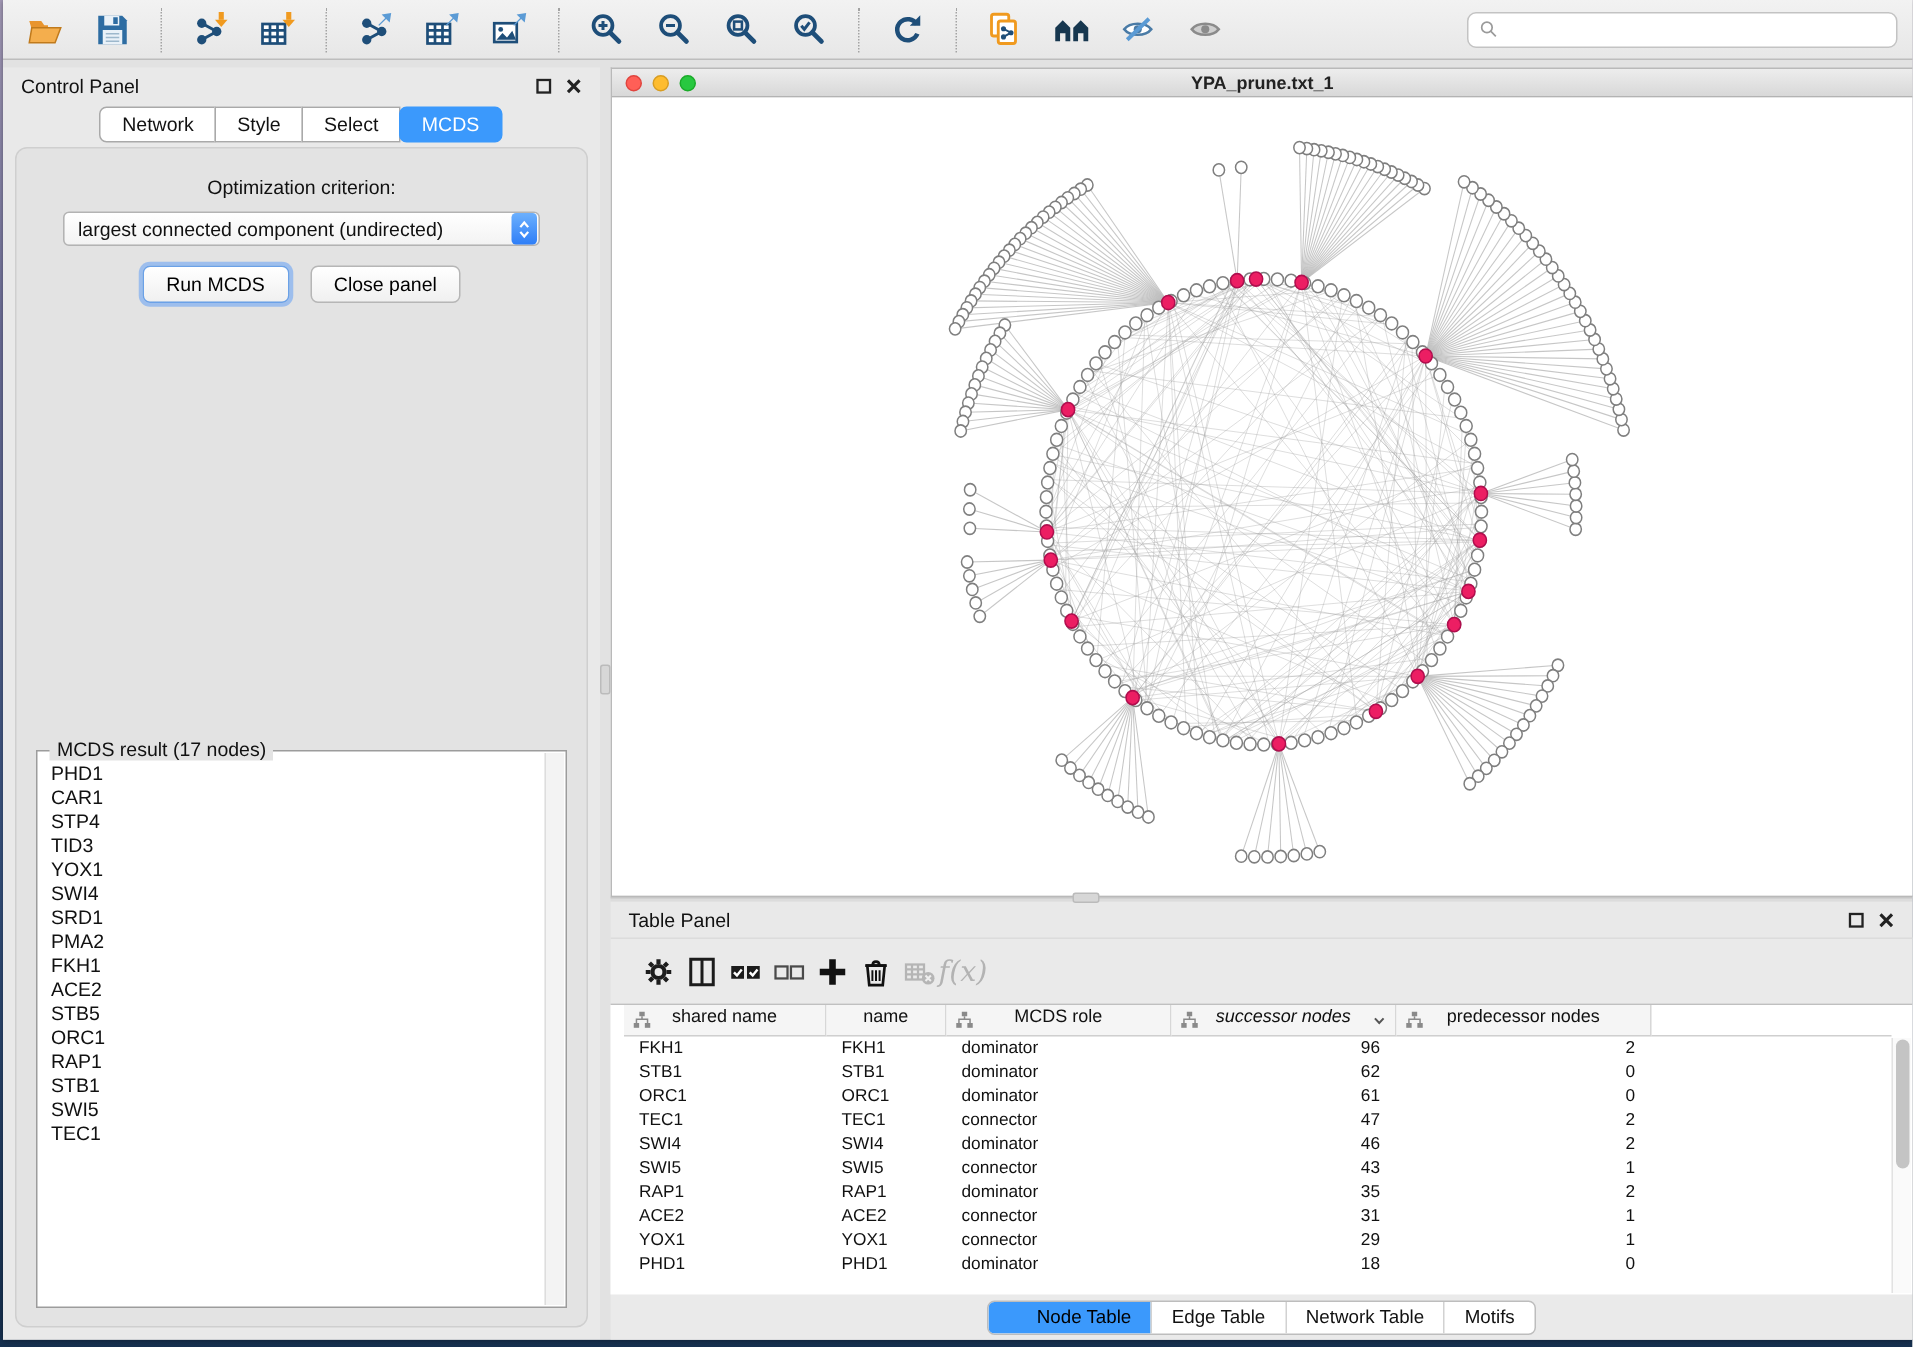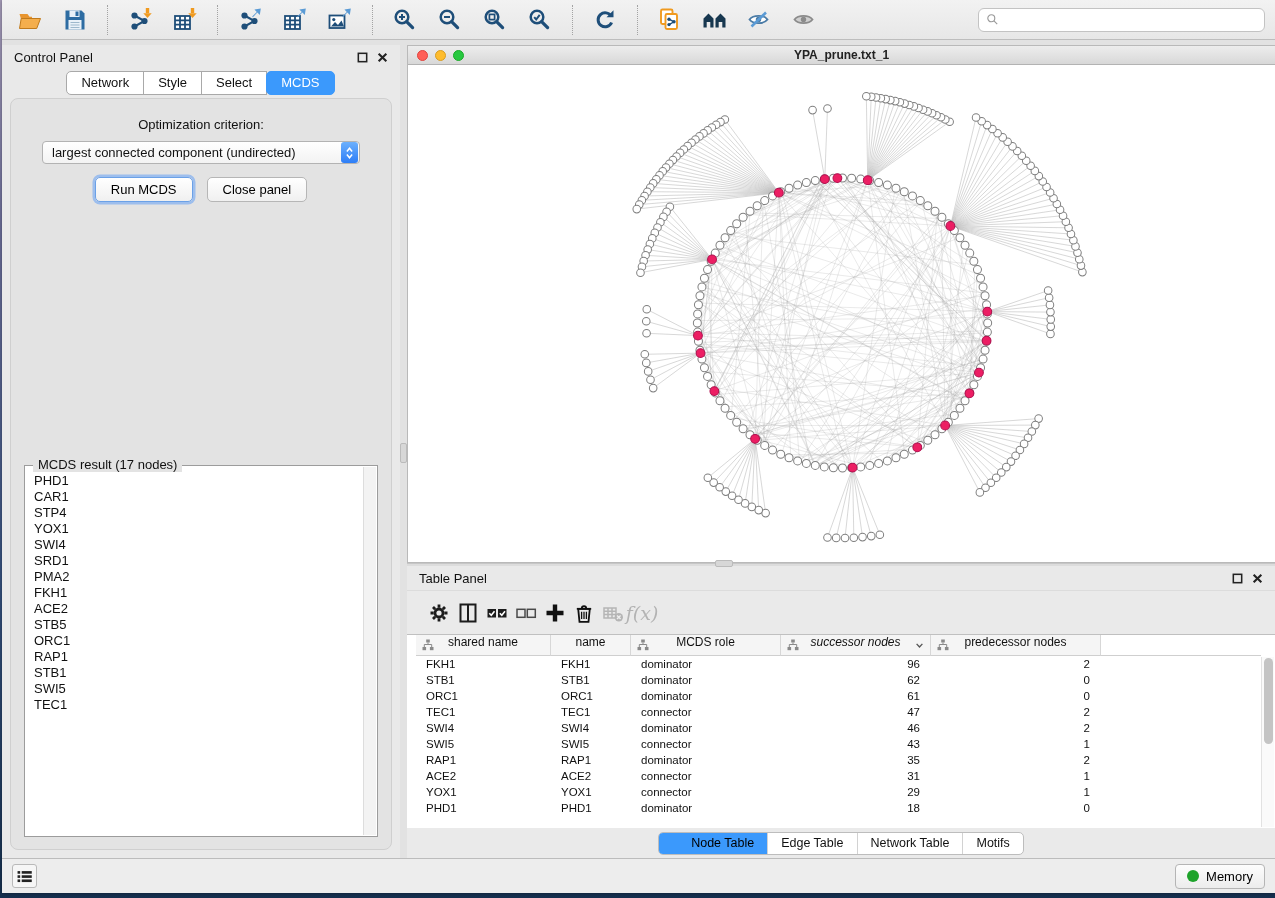--- a/index.html
+++ b/index.html
@@ -322,20 +322,21 @@
           <div class="btn-row">
             <button class="pbtn focused">Run MCDS</button>
             <button class="pbtn">Close panel</button>
           </div>
           <div class="groupbox">
             <span class="legend">MCDS result (17 nodes)</span>
             <div class="mcds-list">
                 <div class="mcds-item">PHD1</div>
                 <div class="mcds-item">CAR1</div>
                 <div class="mcds-item">STP4</div>
+                <div class="mcds-item">TID3</div>
                 <div class="mcds-item">YOX1</div>
                 <div class="mcds-item">SWI4</div>
                 <div class="mcds-item">SRD1</div>
                 <div class="mcds-item">PMA2</div>
                 <div class="mcds-item">FKH1</div>
                 <div class="mcds-item">ACE2</div>
                 <div class="mcds-item">STB5</div>
                 <div class="mcds-item">ORC1</div>
                 <div class="mcds-item">RAP1</div>
                 <div class="mcds-item">STB1</div>
@@ -1209,34 +1210,14 @@
                 <div class="seg-tab sel">Node Table</div>
                 <div class="seg-tab">Edge Table</div>
                 <div class="seg-tab">Network Table</div>
                 <div class="seg-tab">Motifs</div>
               </div>
           </div>
         </div>
       </div>
     </div>
 
-    <div class="statusbar">
-      <button class="list-btn">
-        <span class="icon">
-          <svg viewBox="0 0 22 22" width="17" height="17">
-              <g fill="#222">
-                <rect x="2" y="4" width="3.4" height="3.4"></rect>
-                <rect x="7.4" y="4" width="13" height="3.4"></rect>
-                <rect x="2" y="9.4" width="3.4" height="3.4"></rect>
-                <rect x="7.4" y="9.4" width="13" height="3.4"></rect>
-                <rect x="2" y="14.8" width="3.4" height="3.4"></rect>
-                <rect x="7.4" y="14.8" width="13" height="3.4"></rect>
-              </g>
-            </svg>
-        </span>
-      </button>
-      <button class="mem-btn">
-        <span class="mem-dot"></span>
-        <span>Memory</span>
-      </button>
-    </div>
   </div>
 </div>
 
 </body></html>

